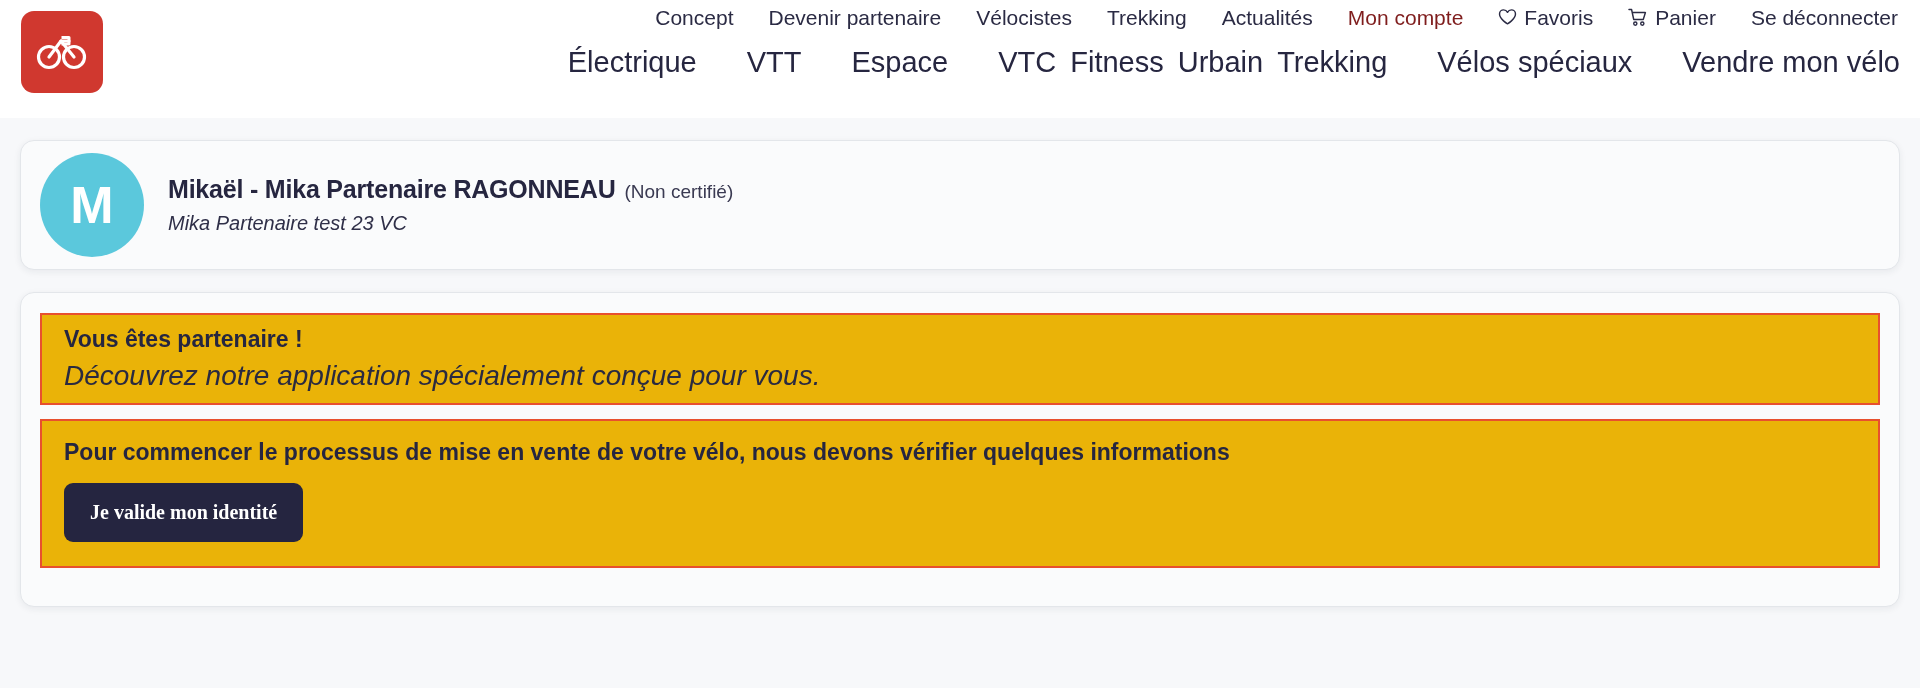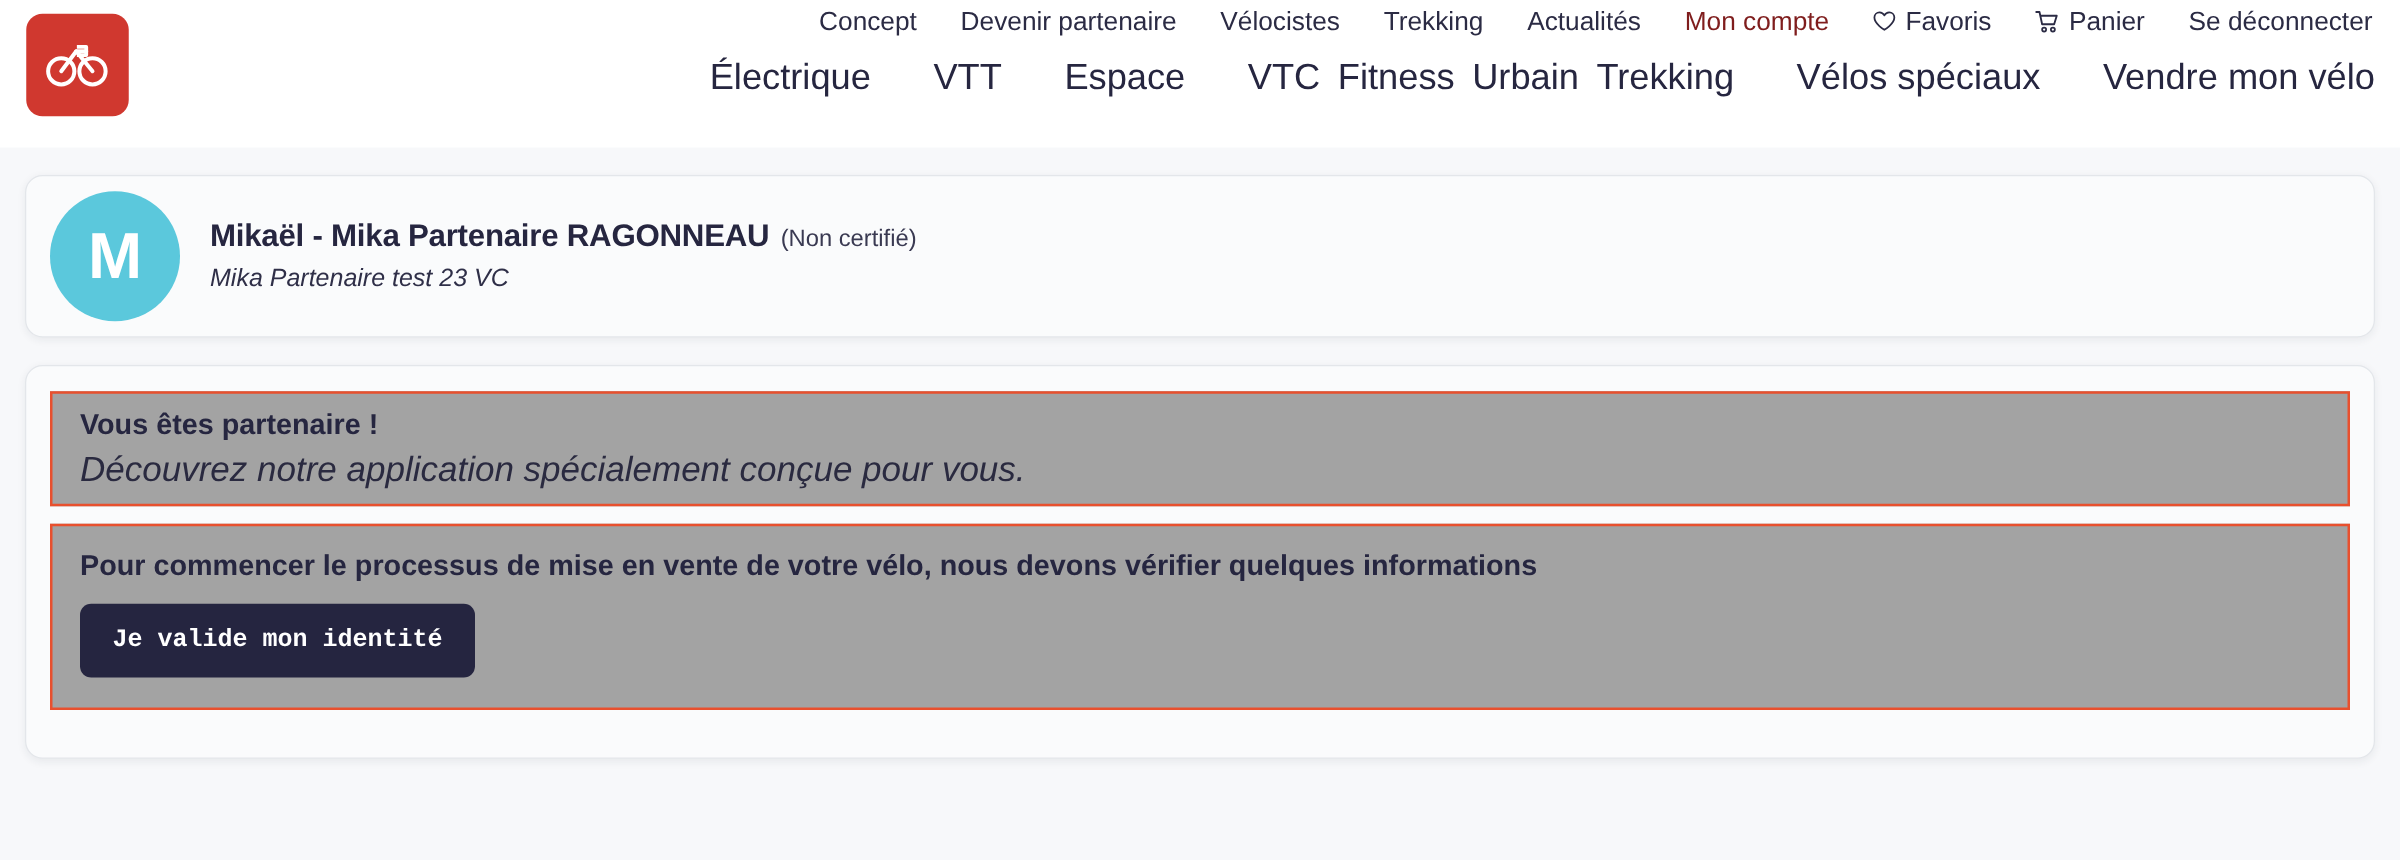--- a/index.html
+++ b/index.html
@@ -135,21 +135,21 @@
     margin-top: 8px;
   }
 
   
   .action-card {
     padding: 20px 19px 38px 19px;
   }
 
   .alert-box {
     border: 2px solid #e8502e;
-    background: #a3a3a3;
+    background: #eab308;
     display: flex;
     align-items: center;
     justify-content: space-between;
   }
 
   .partner-box {
     height: 92px;
     padding: 0 19px 0 22px;
     margin-bottom: 14px;
   }
@@ -187,21 +187,21 @@
     font-weight: bold;
     color: #262640;
     line-height: 1.2;
   }
   .btn-identity {
     margin-top: 16px;
     background: #252540;
     color: #ffffff;
     border: none;
     border-radius: 9px;
-    font-family: Liberation Mono, monospace;
+    font-family: Liberation Serif, serif;
     font-size: 20px;
     font-weight: bold;
     padding: 18px 26px;
     cursor: pointer;
     white-space: nowrap;
   }
 </style>
 </head>
 <body>
 

